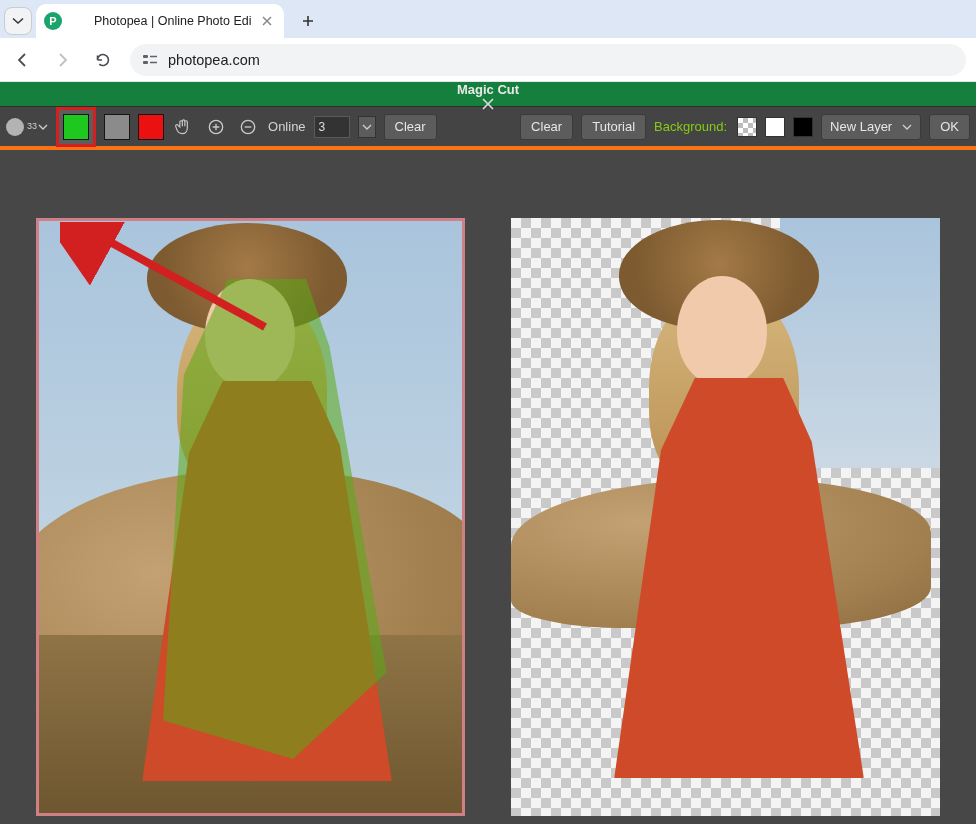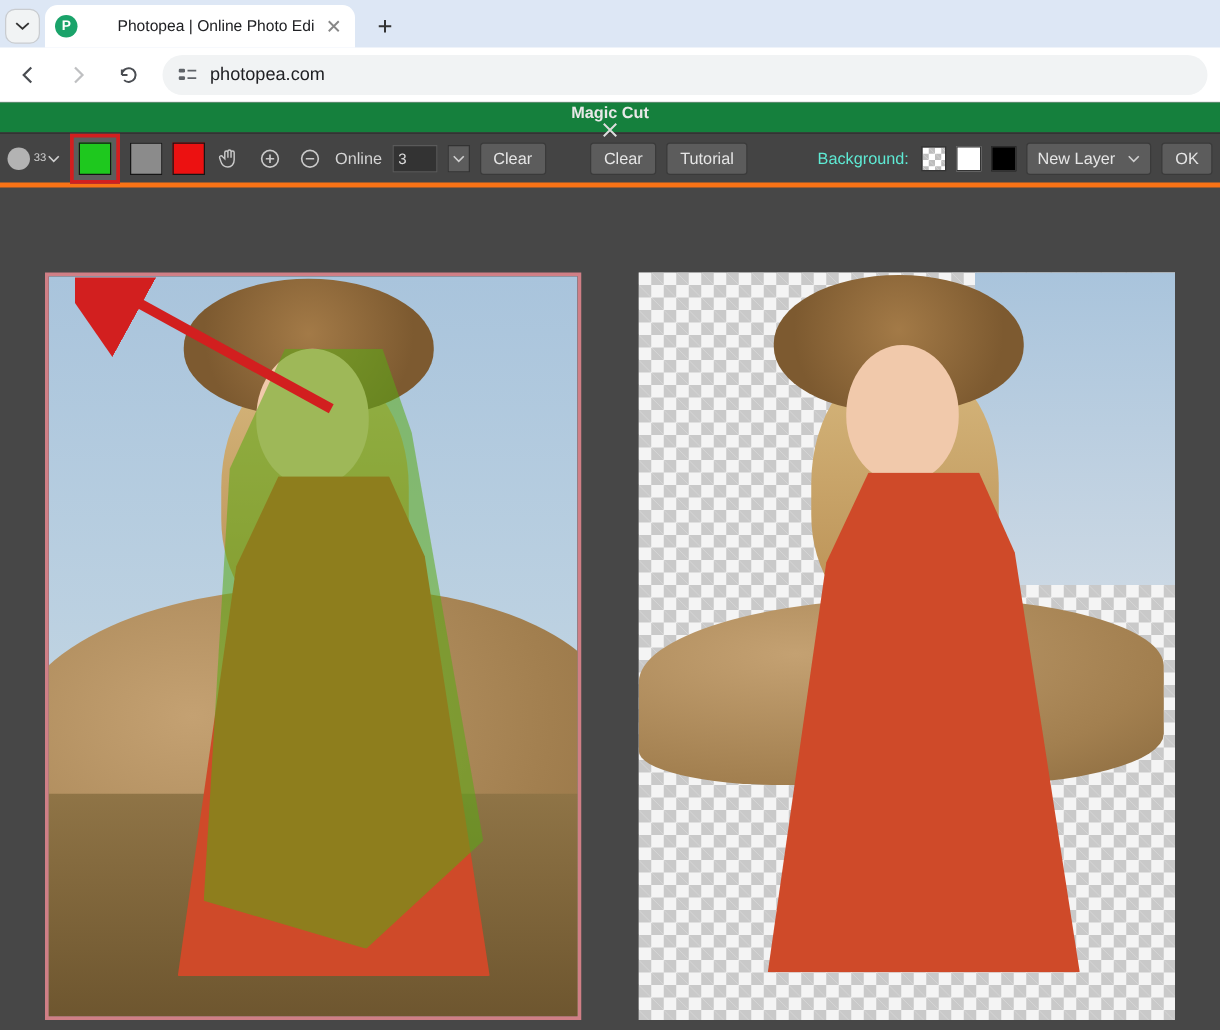--- a/index.html
+++ b/index.html
@@ -181,21 +181,21 @@
     height: 26px;
     padding: 0 10px;
     background: #5c5c5c;
     color: #e6e6e6;
     border: 1px solid #3a3a3a;
     border-radius: 3px;
     font-size: 13px;
     display: flex; align-items: center;
     cursor: pointer;
   }
-  .small-label { margin-right: 2px; color: #5eead4; margin-left: 48px; }
+  .small-label { margin-right: 2px; color: #84cc16; }
   .bg-swatch {
     width: 20px; height: 20px; border: 1px solid #333; cursor: pointer;
     background: #fff;
   }
   .bg-swatch.check {
     background:
       linear-gradient(45deg,#bdbdbd 25%,transparent 25%,transparent 75%,#bdbdbd 75%) 0 0/10px 10px,
       linear-gradient(45deg,#bdbdbd 25%,#fff 25%,#fff 75%,#bdbdbd 75%) 5px 5px/10px 10px;
   }
   .bg-swatch.black { background: #000; }

